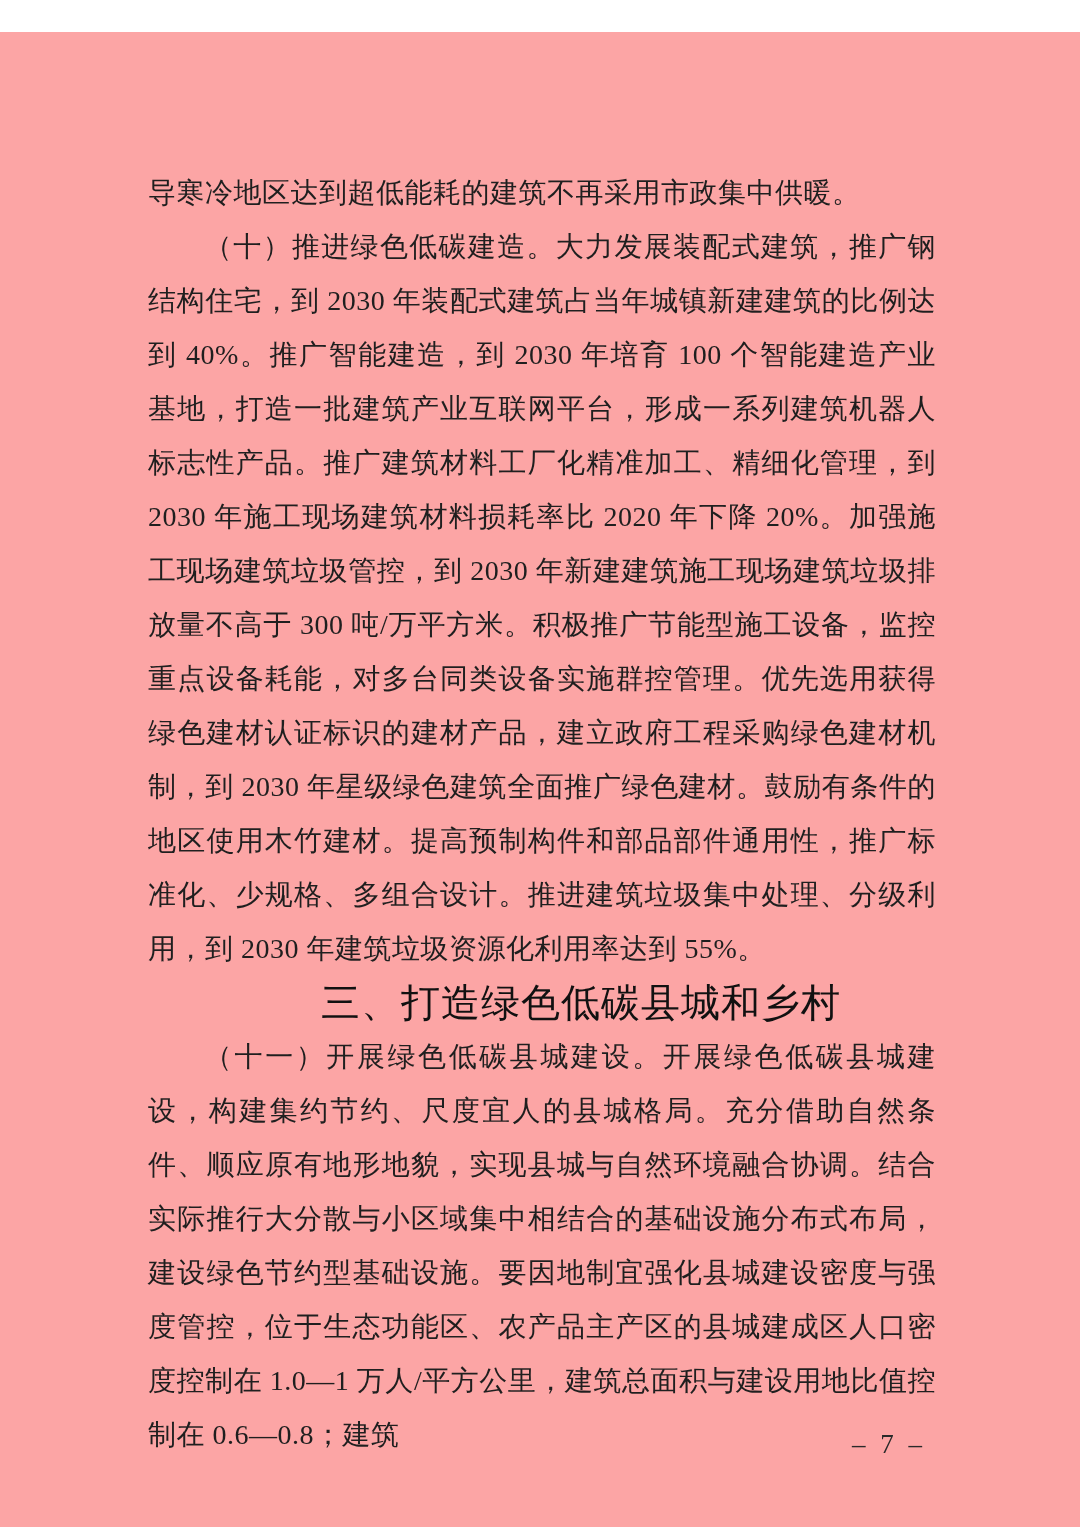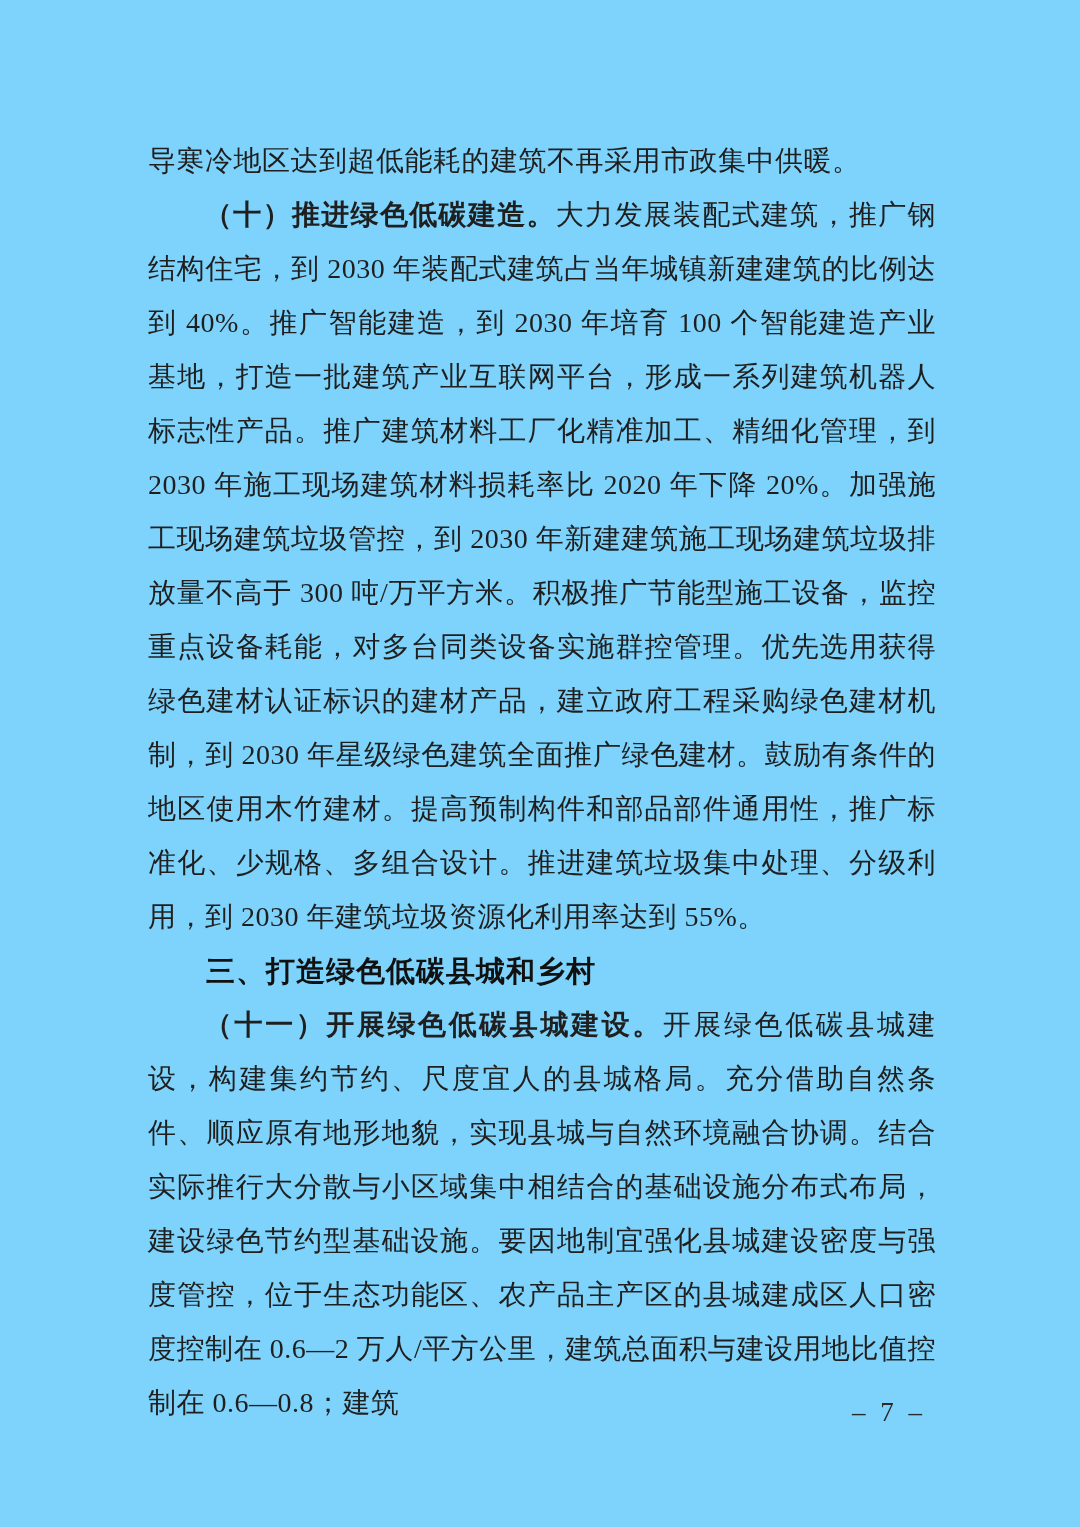--- a/index.html
+++ b/index.html
@@ -11,52 +11,54 @@
     position: relative;
     width: 1080px;
     height: 1527px;
     overflow: hidden;
     font-family: "Liberation Serif", "DejaVu Serif", serif;
     color: #1f1f1f;
   }
   .page {
     position: absolute;
     inset: 0;
-    background: #7dd3fc;
+    background: #fca5a5;
+    margin-top: 32px;
   }
   .content {
     position: absolute;
     left: 148px;
     top: 134px;
     width: 788px;
   }
   .para {
     margin: 0;
     font-size: 28px;
     line-height: 54px;
     text-align: justify;
     text-justify: inter-ideograph;
     word-break: break-all;
     letter-spacing: 0.5px;
   }
   .para.indent {
     text-indent: 2em;
   }
   .lead {
-    font-weight: 700;
+    font-weight: 400;
   }
   .section-heading {
     margin: 0;
     font-family: "Liberation Sans", "DejaVu Sans", sans-serif;
-    font-weight: 700;
-    font-size: 29px;
+    font-weight: 400;
+    font-size: 39px;
     line-height: 54px;
     text-indent: 2em;
     letter-spacing: 1px;
     color: #111111;
+    text-align: center;
   }
   .page-number {
     position: absolute;
     left: 852px;
     top: 1396px;
     font-size: 27px;
     line-height: 32px;
     letter-spacing: 4px;
     color: #2a2a2a;
     white-space: pre;
@@ -67,18 +69,18 @@
 
 <div class="page">
   <div class="content">
 
     <p class="para">导寒冷地区达到超低能耗的建筑不再采用市政集中供暖。</p>
 
     <p class="para indent"><span class="lead">（十）推进绿色低碳建造。</span><span>大力发展装配式建筑，推广钢结构住宅，到 2030 年装配式建筑占当年城镇新建建筑的比例达到 40%。推广智能建造，到 2030 年培育 100 个智能建造产业基地，打造一批建筑产业互联网平台，形成一系列建筑机器人标志性产品。推广建筑材料工厂化精准加工、精细化管理，到 2030 年施工现场建筑材料损耗率比 2020 年下降 20%。加强施工现场建筑垃圾管控，到 2030 年新建建筑施工现场建筑垃圾排放量不高于 300 吨/万平方米。积极推广节能型施工设备，监控重点设备耗能，对多台同类设备实施群控管理。优先选用获得绿色建材认证标识的建材产品，建立政府工程采购绿色建材机制，到 2030 年星级绿色建筑全面推广绿色建材。鼓励有条件的地区使用木竹建材。提高预制构件和部品部件通用性，推广标准化、少规格、多组合设计。推进建筑垃圾集中处理、分级利用，到 2030 年建筑垃圾资源化利用率达到 55%。</span></p>
 
     <h2 class="section-heading">三、打造绿色低碳县城和乡村</h2>
 
-    <p class="para indent"><span class="lead">（十一）开展绿色低碳县城建设。</span><span>开展绿色低碳县城建设，构建集约节约、尺度宜人的县城格局。充分借助自然条件、顺应原有地形地貌，实现县城与自然环境融合协调。结合实际推行大分散与小区域集中相结合的基础设施分布式布局，建设绿色节约型基础设施。要因地制宜强化县城建设密度与强度管控，位于生态功能区、农产品主产区的县城建成区人口密度控制在 0.6—2 万人/平方公里，建筑总面积与建设用地比值控制在 0.6—0.8；建筑</span></p>
+    <p class="para indent"><span class="lead">（十一）开展绿色低碳县城建设。</span><span>开展绿色低碳县城建设，构建集约节约、尺度宜人的县城格局。充分借助自然条件、顺应原有地形地貌，实现县城与自然环境融合协调。结合实际推行大分散与小区域集中相结合的基础设施分布式布局，建设绿色节约型基础设施。要因地制宜强化县城建设密度与强度管控，位于生态功能区、农产品主产区的县城建成区人口密度控制在 1.0—1 万人/平方公里，建筑总面积与建设用地比值控制在 0.6—0.8；建筑</span></p>
 
   </div>
 
   <div class="page-number">– 7 –</div>
 </div>
 
 </body></html>

